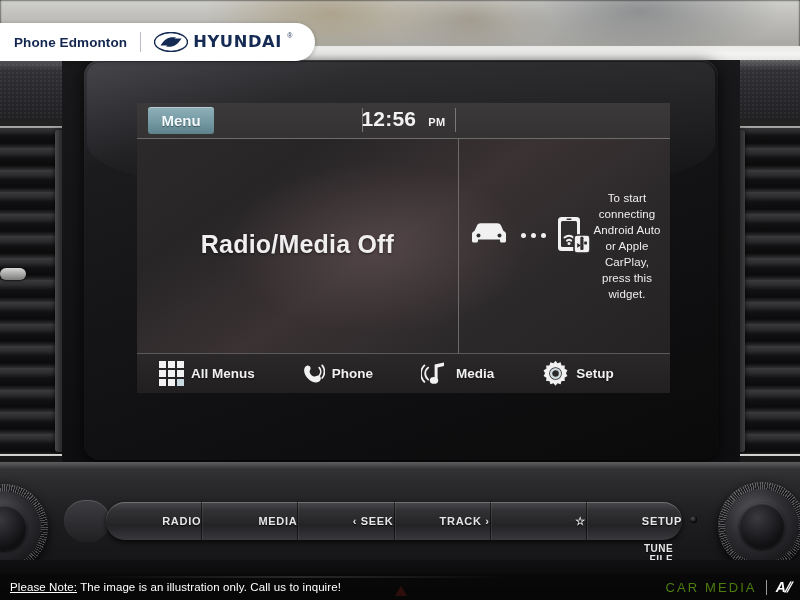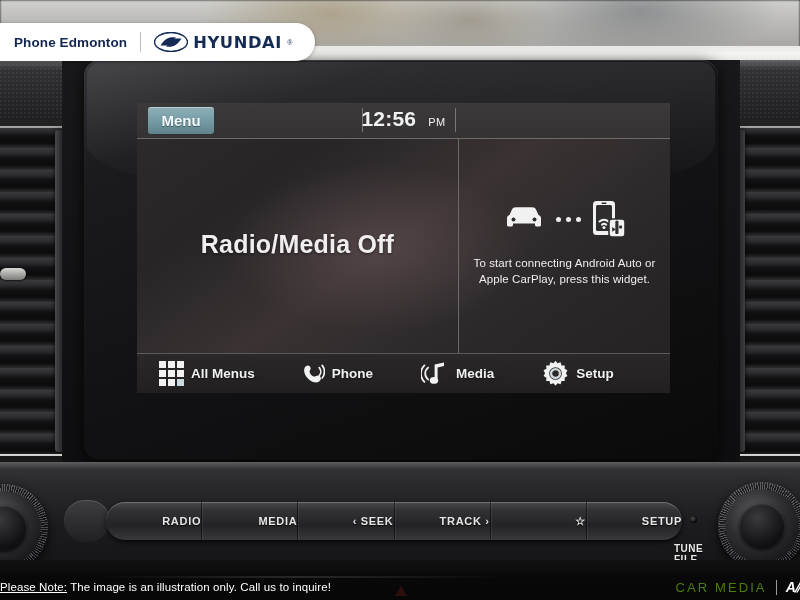--- a/index.html
+++ b/index.html
@@ -85,21 +85,21 @@
     position: absolute; left: -14px; top: 23px;
     height: 38px; padding: 0 22px 0 28px;
     background: #ffffff;
     border-radius: 0 19px 19px 0;
     display: flex; align-items: center; gap: 13px;
     box-shadow: 0 1px 4px rgba(0,0,0,.25);
     z-index: 40;
   }
   .dealer-name { font-size: 13.5px; font-weight: bold; color: #12264f; letter-spacing: .1px; }
   .badge-sep { width: 1px; height: 20px; background: #b9bcc4; }
-  .hy-wrap { display: flex; align-items: center; gap: 6px; }
+  .hy-wrap { display: flex; gap: 6px; }
   .hy-word {
     font-size: 16px; font-weight: bold; color: #152b54;
     letter-spacing: .6px; font-family: "DejaVu Sans", sans-serif;
     transform: scaleX(1.02);
   }
   .hy-reg { font-size: 7px; vertical-align: super; color:#152b54; }
 
   
   .headunit-surround {
     position: absolute; left: 62px; top: 60px; width: 678px; height: 420px;
@@ -142,42 +142,42 @@
     color: #f4fbfd; font-size: 15px; font-weight: bold;
     text-shadow: 0 1px 1px rgba(0,0,0,.45);
     box-shadow: inset 0 1px 0 rgba(255,255,255,.35);
   }
   .clock {
     position: absolute; left: 0; right: 0; top: 4px;
     display: flex; align-items: baseline; justify-content: center; gap: 12px;
     color: #f2f2f2;
   }
   .clock-time { font-size: 21px; font-weight: bold; letter-spacing: .2px; }
-  .clock-ampm { font-size: 11px; font-weight: normal; letter-spacing: .4px; }
+  .clock-ampm { font-size: 11px; font-weight: bold; letter-spacing: .4px; }
   .clock-tick { position:absolute; top: 5px; width: 1px; height: 24px; background: #7b7877; }
   .clock-tick.a { left: 225px; }
   .clock-tick.b { left: 318px; }
 
   .panes { position: absolute; left: 0; top: 36px; width: 580px; height: 214px; }
   .pane-divider {
     position: absolute; left: 321px; top: 0; width: 1px; height: 214px;
     background: #6d6b69;
   }
   .pane-left {
     position: absolute; left: 0; top: 0; width: 321px; height: 214px;
     display: flex; align-items: center; justify-content: center;
   }
   .radio-off {
     color: #f0eeee; font-size: 25px; font-weight: bold; letter-spacing: .2px;
     text-shadow: 0 1px 3px rgba(0,0,0,.55);
     margin-top: -4px;
   }
   .pane-right {
     position: absolute; left: 322px; top: 0; width: 211px; height: 214px;
-    display: flex; flex-direction: column; align-items: center; justify-content: center;
+    display: flex; flex-direction: row; align-items: center; justify-content: space-between;
     padding: 0 8px;
   }
   .widget-icons {
     display: flex; align-items: center; gap: 10px; margin-bottom: 16px; margin-top: -6px;
   }
   .dots { display: flex; gap: 5px; }
   .dots i { width: 5px; height: 5px; border-radius: 50%; background: #efefef; display:block; }
   .widget-text {
     color: #efeeee; font-size: 11.5px; line-height: 16px; text-align: center;
     letter-spacing: .1px;
@@ -250,23 +250,23 @@
             mask: radial-gradient(circle, transparent 0 58%, #000 60% 100%);
   }
   .knob .cap {
     position:absolute; inset: 24%; border-radius:50%;
     background: radial-gradient(circle at 40% 32%, #3a3a3f, #121215 65%, #060607 100%);
     box-shadow: inset 0 1px 2px rgba(255,255,255,.2), 0 1px 3px rgba(0,0,0,.8);
   }
   .knob.right { right: -6px; top: 482px; width: 88px; height: 88px; }
   .knob.left  { left: -40px; top: 484px; width: 88px; height: 88px; }
   .tune-label {
-    position: absolute; left: 674px; top: 543px;
+    position: absolute; left: 644px; top: 543px;
     color: #e9e9e9; font-size: 10px; font-weight: bold; line-height: 11px;
-    letter-spacing: .5px; text-align: left;
+    letter-spacing: .5px; text-align: right;
     text-shadow: 0 1px 1px rgba(0,0,0,.9);
   }
   .side-pad {
     position: absolute; left: 64px; top: 500px; width: 46px; height: 42px;
     border-radius: 21px;
     background: linear-gradient(180deg,#3e3e42,#202023);
     box-shadow: inset 0 1px 0 rgba(255,255,255,.15);
   }
 
   
@@ -285,21 +285,21 @@
     position:absolute; left: 90px; top: 576px; width: 420px; height: 2px;
     background: linear-gradient(90deg, rgba(255,255,255,0), rgba(220,220,220,.55), rgba(255,255,255,0));
     filter: blur(.6px);
   }
 
   
   .note-bar {
     position: absolute; left: 0; bottom: 0; width: 800px; height: 26px;
     background: rgba(8,8,9,.72);
     display: flex; align-items: center; justify-content: space-between;
-    padding: 0 0;
+    padding: 0 10px;
     z-index: 50;
   }
   .note-text { color: #fff; font-size: 11.5px; letter-spacing: .1px; }
   .note-text .lead { text-decoration: underline; }
   .cm-logo { display: flex; align-items: center; gap: 9px; }
   .cm-word { color: #4d7c0f; font-size: 13px; letter-spacing: 2.1px; font-weight: 500; }
   .cm-sep { width: 1px; height: 15px; background: #9a9a9a; }
   .cm-mark { color: #fff; font-size: 14px; font-weight: bold; font-style: italic; letter-spacing: -1px; }
 </style>
 </head>

